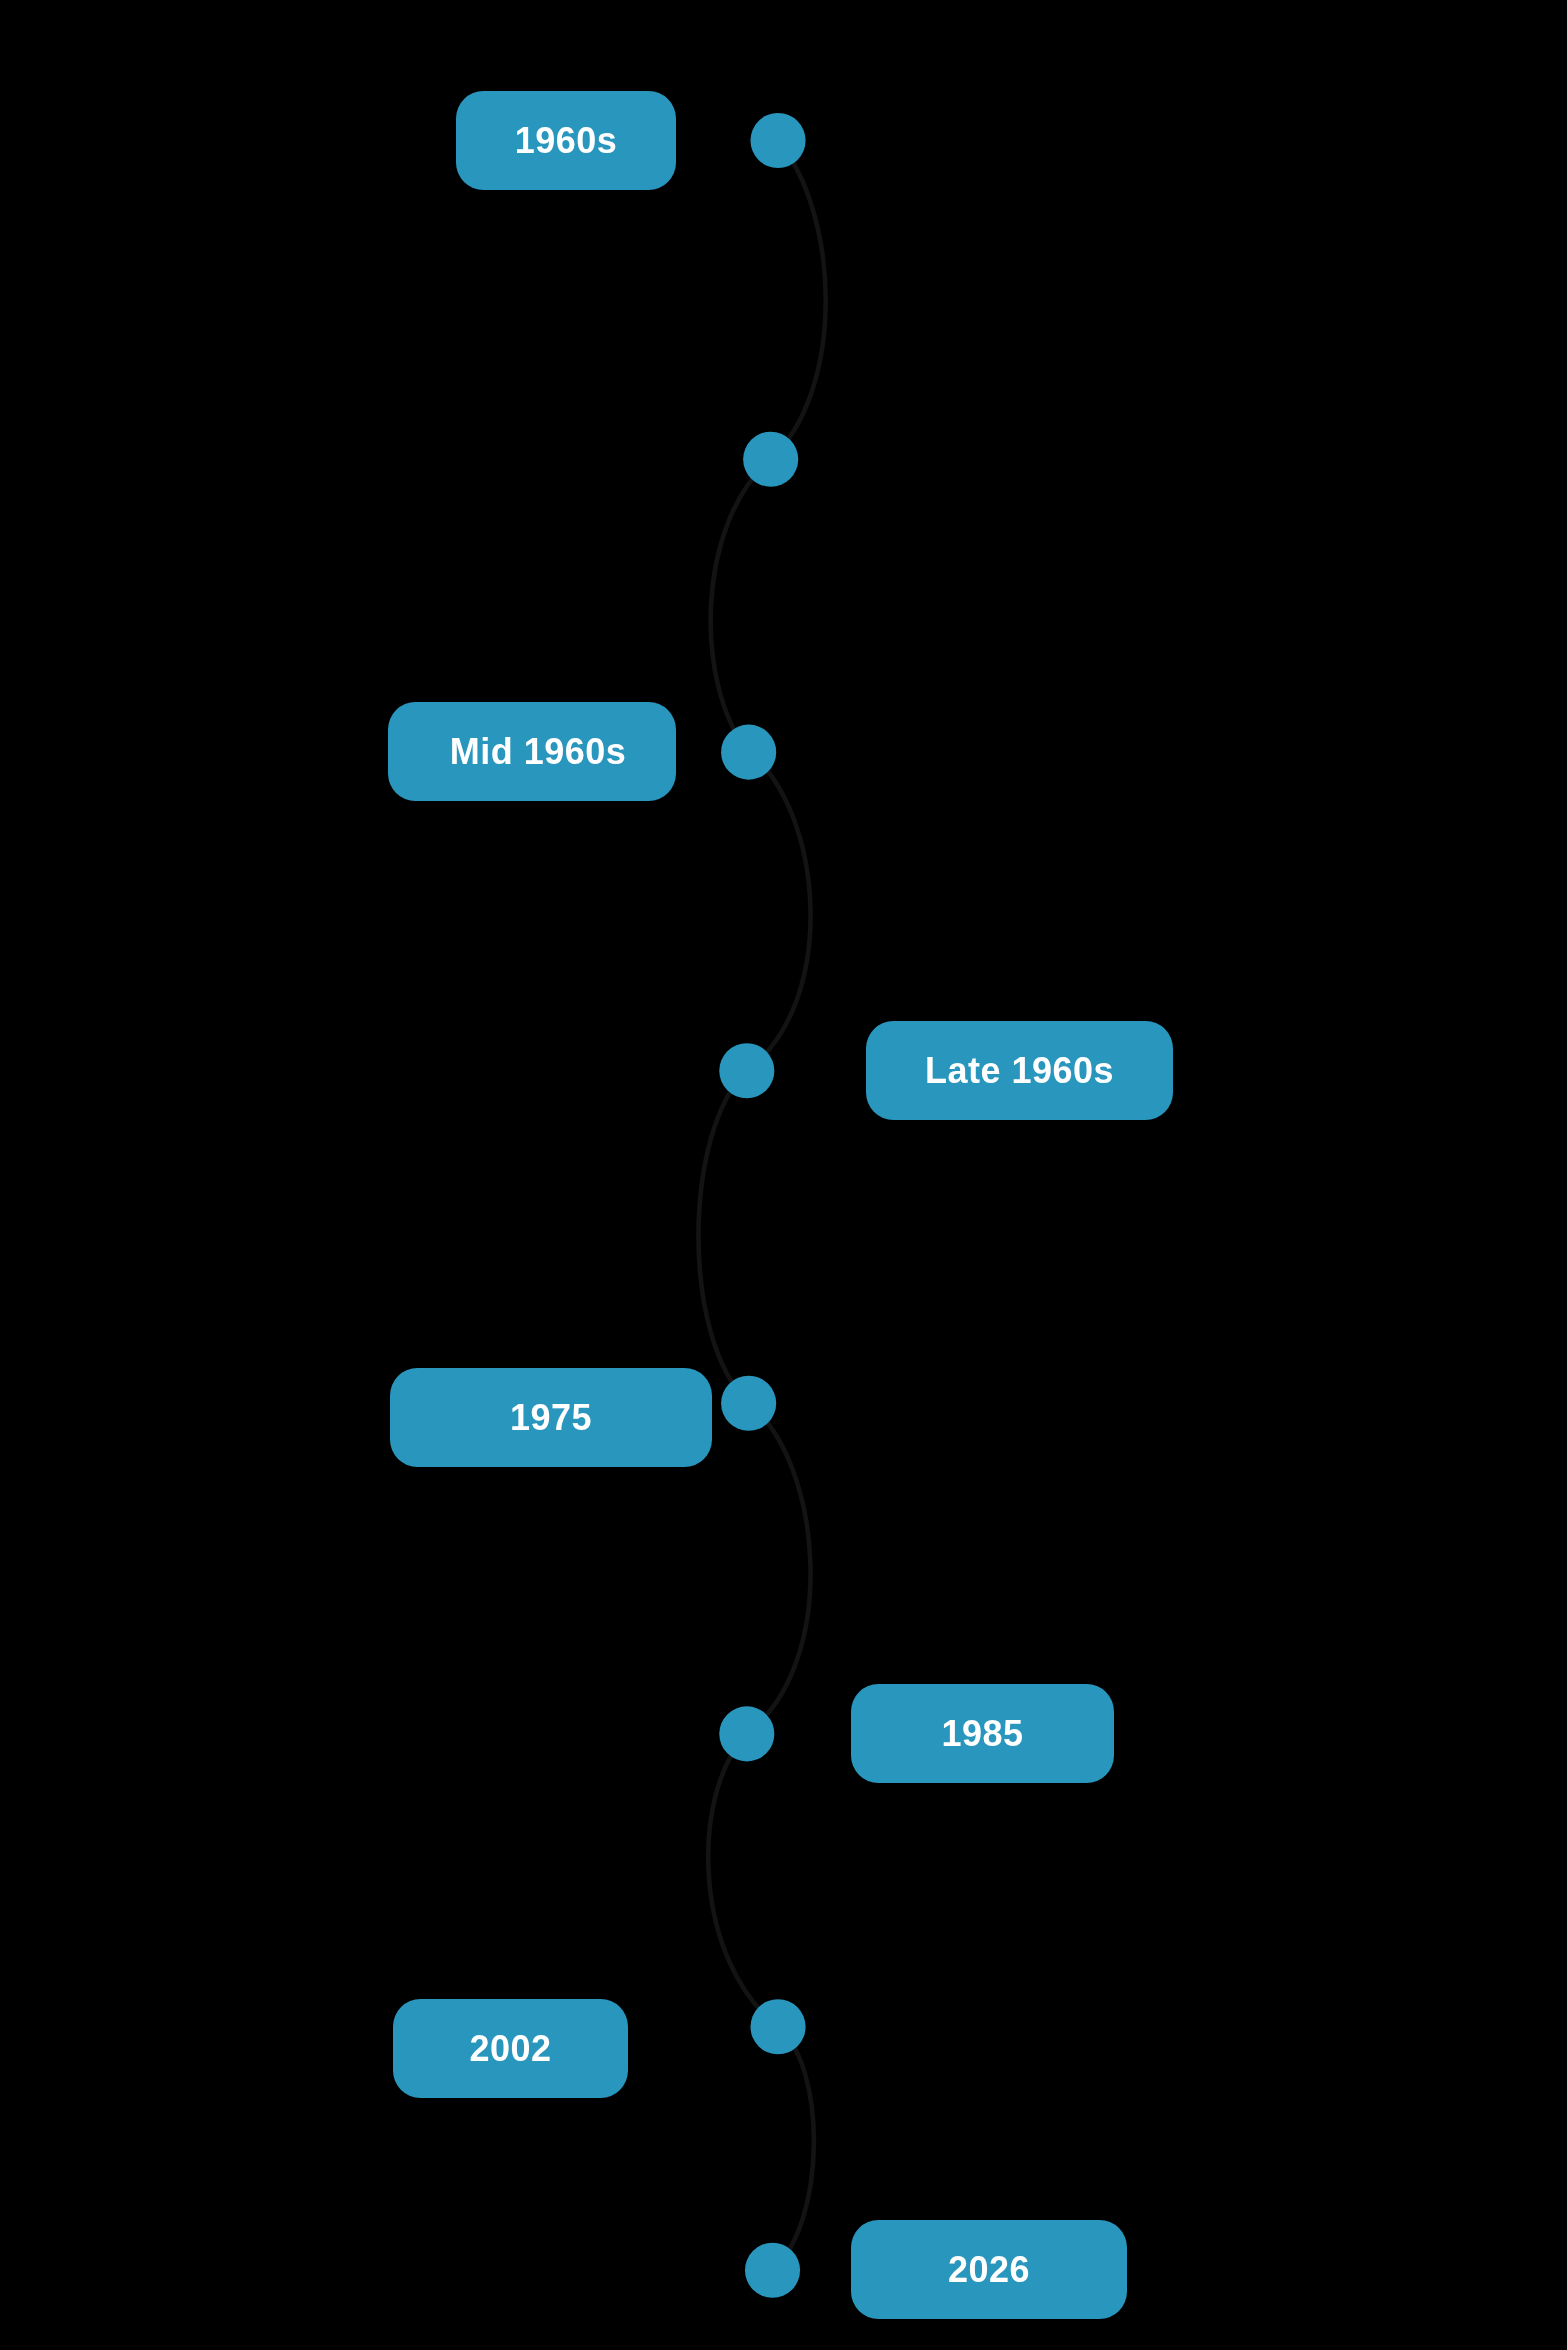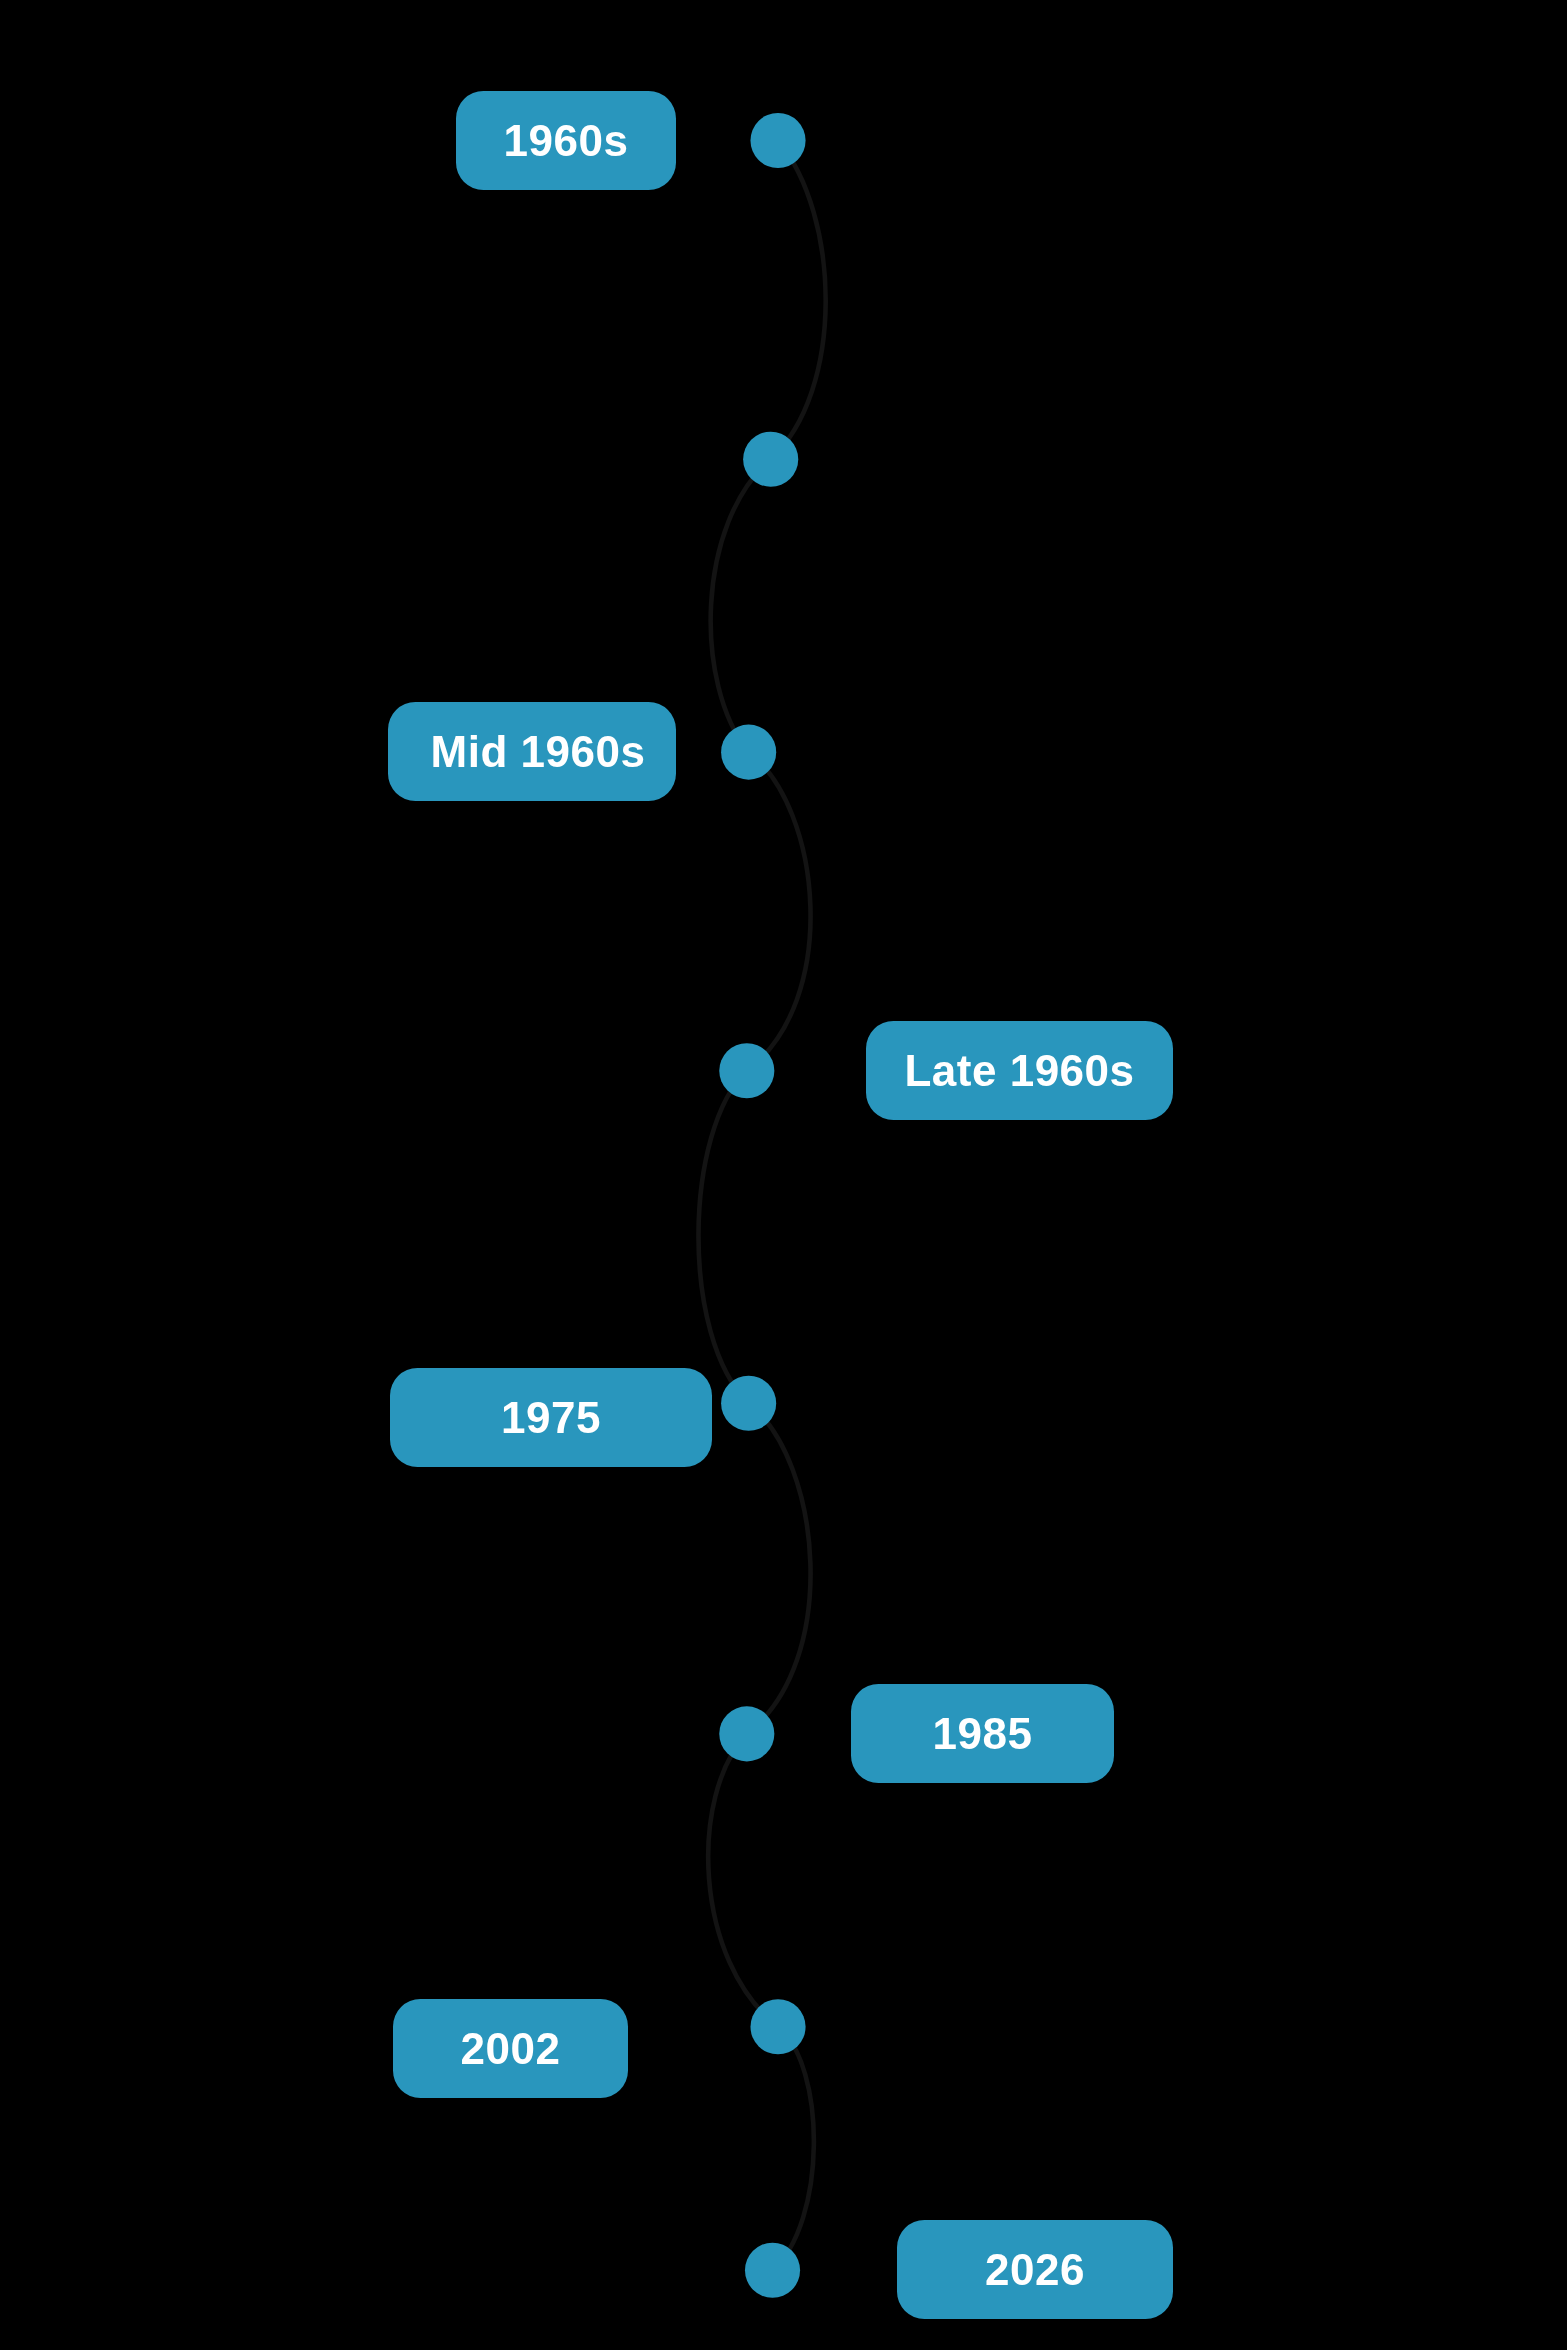--- a/index.html
+++ b/index.html
@@ -34,21 +34,21 @@
   }
   .badge {
     position: absolute;
     height: 99px;
     border-radius: 27.5px;
     background: var(--accent, #2996BD);
     color: #ffffff;
     display: flex;
     align-items: center;
     justify-content: center;
-    font-size: 44px;
+    font-size: 36px;
     font-weight: 700;
     letter-spacing: 0.5px;
     white-space: nowrap;
     box-sizing: border-box;
   }
 </style>
 </head>
 <body>
 
 <div class="canvas">
@@ -78,16 +78,16 @@
   <div class="badge" style="left:388px; top:702px;  width:288px;padding-left:12px;">Mid 1960s</div>
 
   <div class="badge" style="left:866px; top:1021px; width:307px;text-align:right;">Late 1960s</div>
 
   <div class="badge" style="left:390px; top:1368px; width:322px;">1975</div>
 
   <div class="badge" style="left:851px; top:1684px; width:263px;">1985</div>
 
   <div class="badge" style="left:393px; top:1999px; width:235px;">2002</div>
 
-  <div class="badge" style="left:897px; top:2220px; width:276px;">2026</div>
+  <div class="badge" style="left:851px; top:2220px; width:276px;">2026</div>
 
 </div>
 
 
 </body></html>

